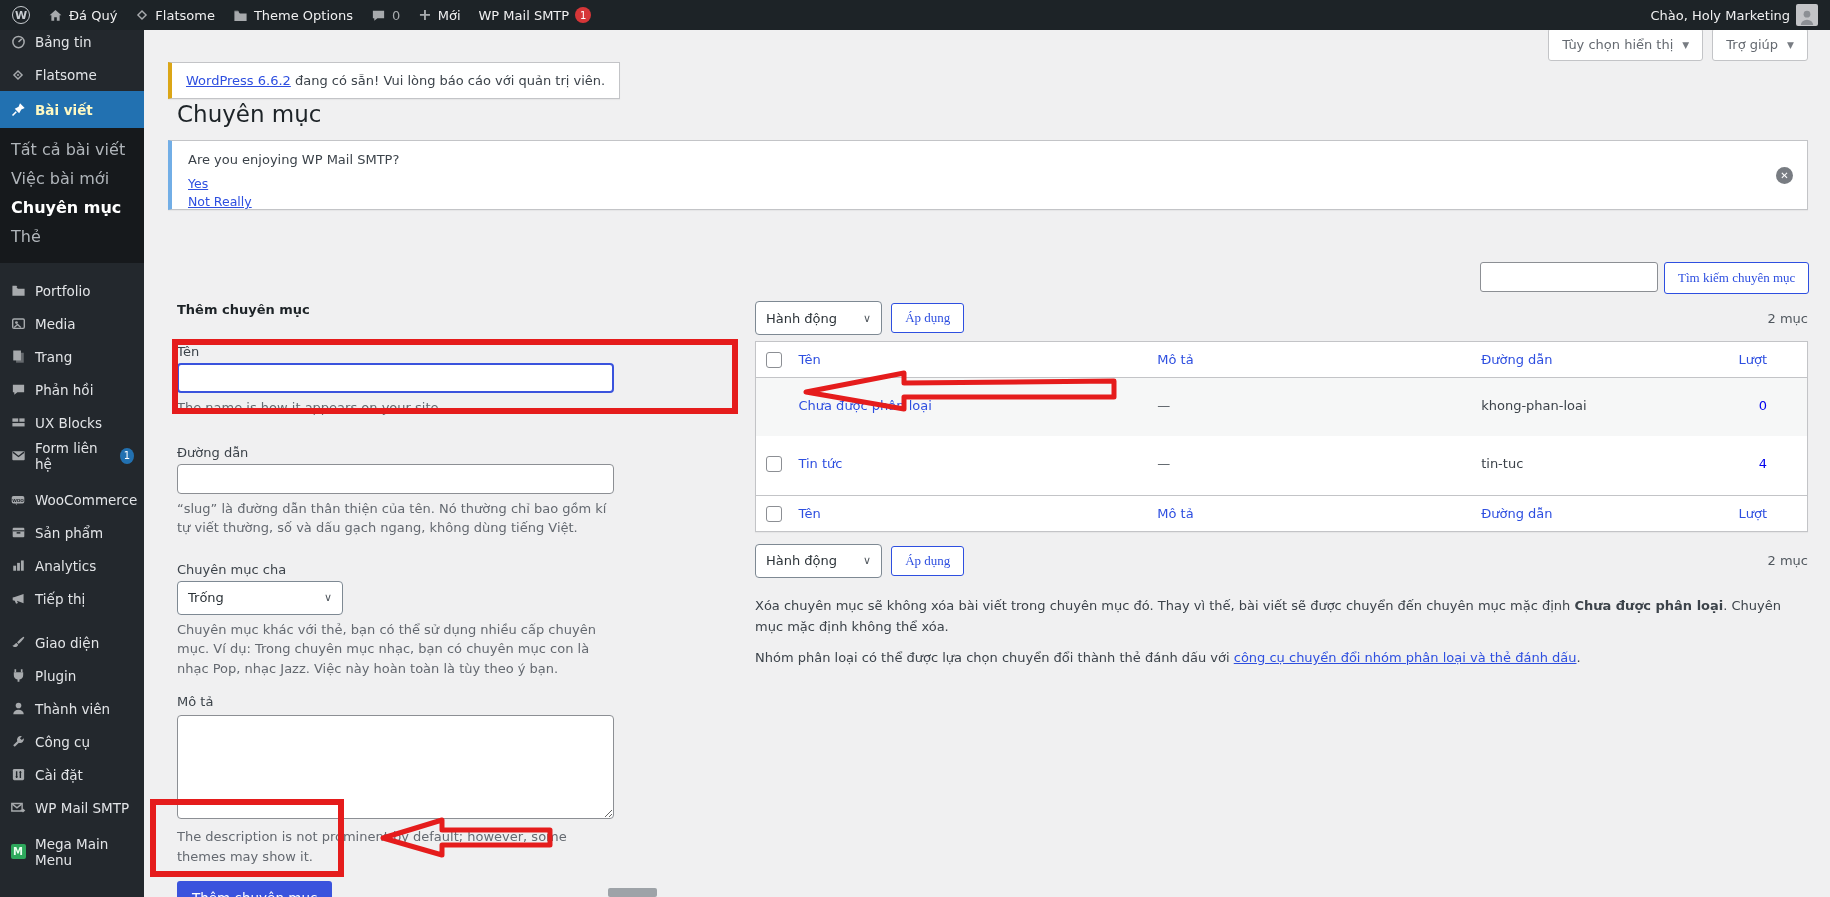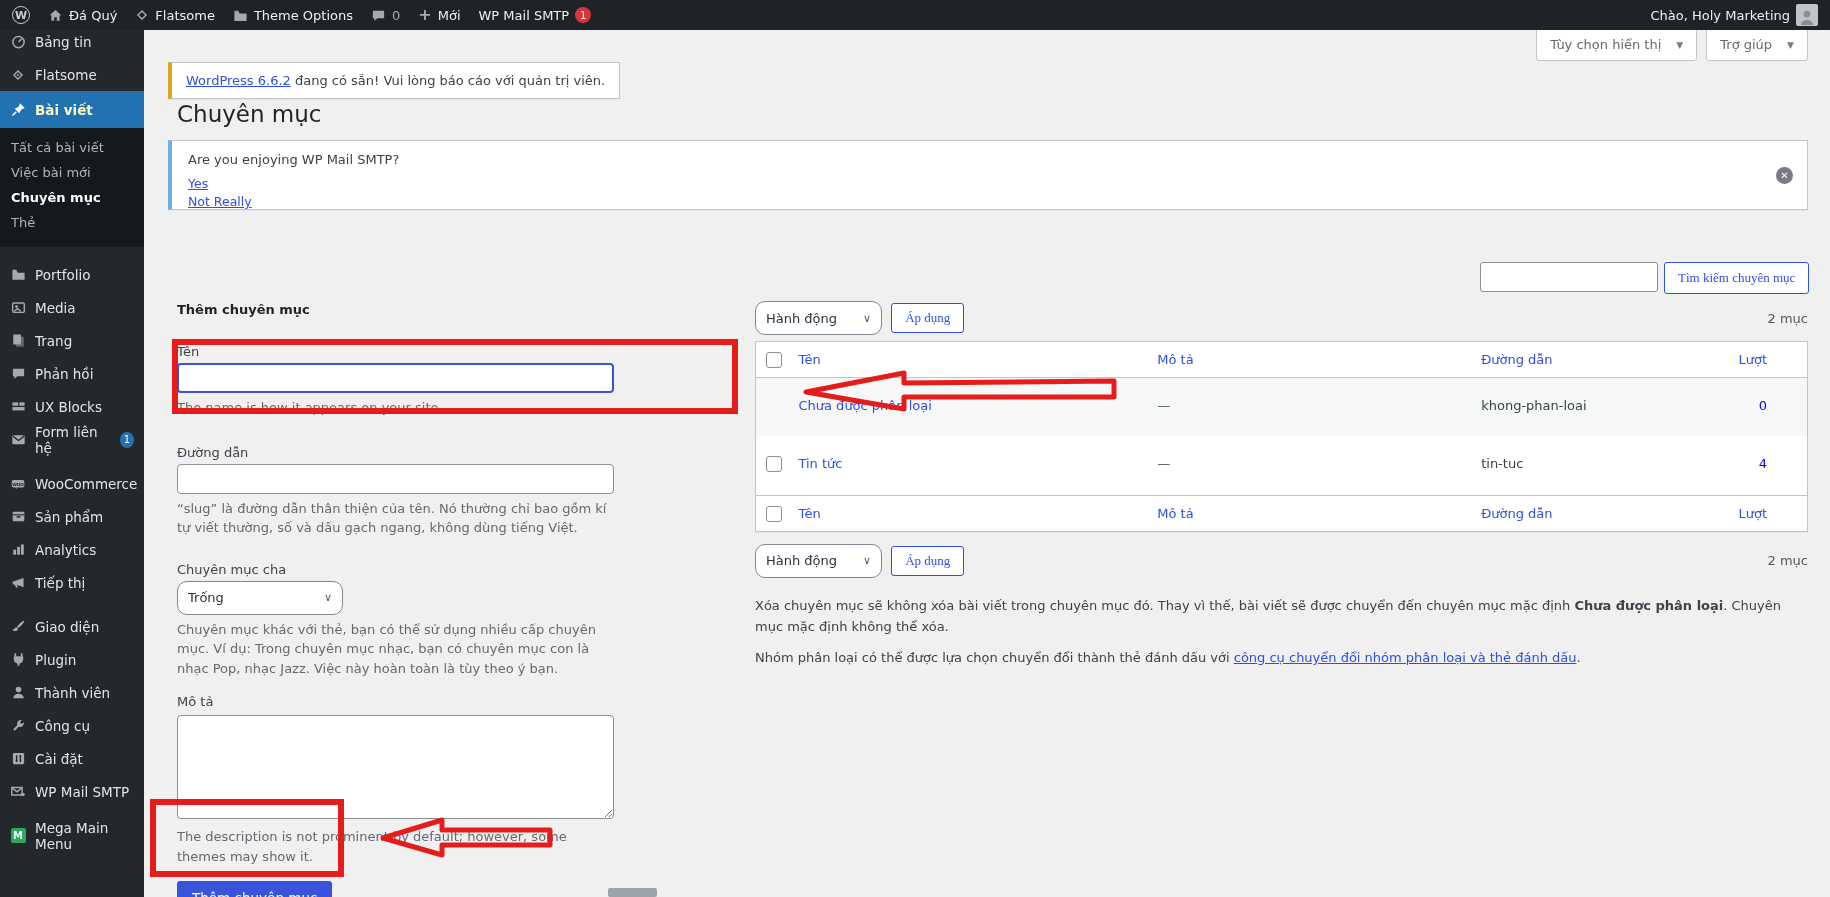--- a/index.html
+++ b/index.html
@@ -28,31 +28,31 @@
   
   #sidebar { position:absolute; top:13px; left:0; width:144px; bottom:0; background:#23282d;
              color:#e2e4e7; z-index:10; font-size:13.5px; }
   .mi { display:flex; align-items:center; gap:9px; padding:0 10px; height:33px; cursor:pointer; }
   .mi .ico { width:16px; display:flex; justify-content:center; color:#a7aaad; flex:none; }
   .mi.first { margin-top:12px; }
   .mi.gap { margin-top:11px; }
   .mi.active { background:#2271b1; color:#fef9c3; font-weight:600; height:37px; }
   .mi.active .ico { color:#fff; }
   .submenu { background:#16191c; padding:7px 0 12px; }
-  .smi { display:block; padding:5px 10px 5px 11px; color:#b0b5ba; font-size:13px; cursor:pointer; }
+  .smi { display:block; padding:5px 10px 5px 11px; color:#b0b5ba; font-size:16px; cursor:pointer; }
   .smi.current { color:#fff; font-weight:bold; }
   .mi-badge { background:#2271b1; color:#fff; border-radius:50%; width:16px; height:16px;
               font-size:10px; display:flex; align-items:center; justify-content:center; margin-left:2px; }
   .mega-ico { width:15px; height:15px; background:#2ea85c; border-radius:2px; color:#eaffef;
               font-size:10px; font-weight:bold; display:flex; align-items:center; justify-content:center; }
 
   
   .screen-links { position:absolute; top:28px; right:22px; display:flex; gap:9px; z-index:5; }
   .screen-btn { background:#fff; border:1px solid #c3c4c7; border-radius:3px; padding:8px 13px;
-                color:#646970; font-size:13px; display:flex; gap:15px; align-items:center; cursor:pointer; }
+                color:#646970; font-size:13px; display:flex; gap:9px; align-items:center; cursor:pointer; }
   .chev { font-size:9px; color:#787c82; }
 
   
   .update-notice { position:absolute; left:168px; top:62px; background:#fff;
                    border:1px solid #c3c4c7; border-left:4px solid #dba617; padding:10px 14px;
                    box-shadow:0 1px 1px rgba(0,0,0,.04); white-space:nowrap; z-index:2; }
   .link { color:#2e4fe0; }
   .u { text-decoration:underline; }
 
   h1.page-title { position:absolute; left:177px; top:101px; margin:0; font-size:23px;
@@ -79,21 +79,21 @@
   
   .add-form { position:absolute; left:177px; top:302px; width:437px; z-index:2; }
   .form-title { font-weight:600; color:#1d2327; }
   .field-label { display:block; margin:27px 0 4px; color:#3c434a; }
   .fl-tight { margin-top:24px; }
   .fl-desc { margin-top:16px; }
   .text-input { width:100%; height:30px; border:1px solid #8c8f94; border-radius:4px;
                 background:#fff; padding:0 8px; font-size:13px; font-family:inherit; }
   .focused { border:2px solid #3a53dd; }
   .help { color:#646970; margin-top:5px; line-height:1.5; font-size:13px; }
-  .select { background:#fff; border:1px solid #7e8993; border-radius:10px; height:30px;
+  .select { background:#fff; border:1px solid #7e8993; border-radius:4px; height:30px;
             display:inline-flex; align-items:center; gap:26px; padding:16px 10px; color:#2c3338;
             cursor:pointer; }
   .select .sel-chev { color:#50575e; font-size:11px; }
   .parent-select { width:166px; justify-content:space-between; }
   textarea.desc { width:100%; height:104px; border:1px solid #8c8f94; border-radius:4px;
                   resize:vertical; margin-top:2px; font-family:inherit; }
   .btn-primary { background:#3a53dd; color:#fff; border:none; border-radius:3px; padding:0 15px;
                  height:34px; font-size:13.5px; cursor:pointer; margin-top:15px; font-family:inherit; }
 
   

